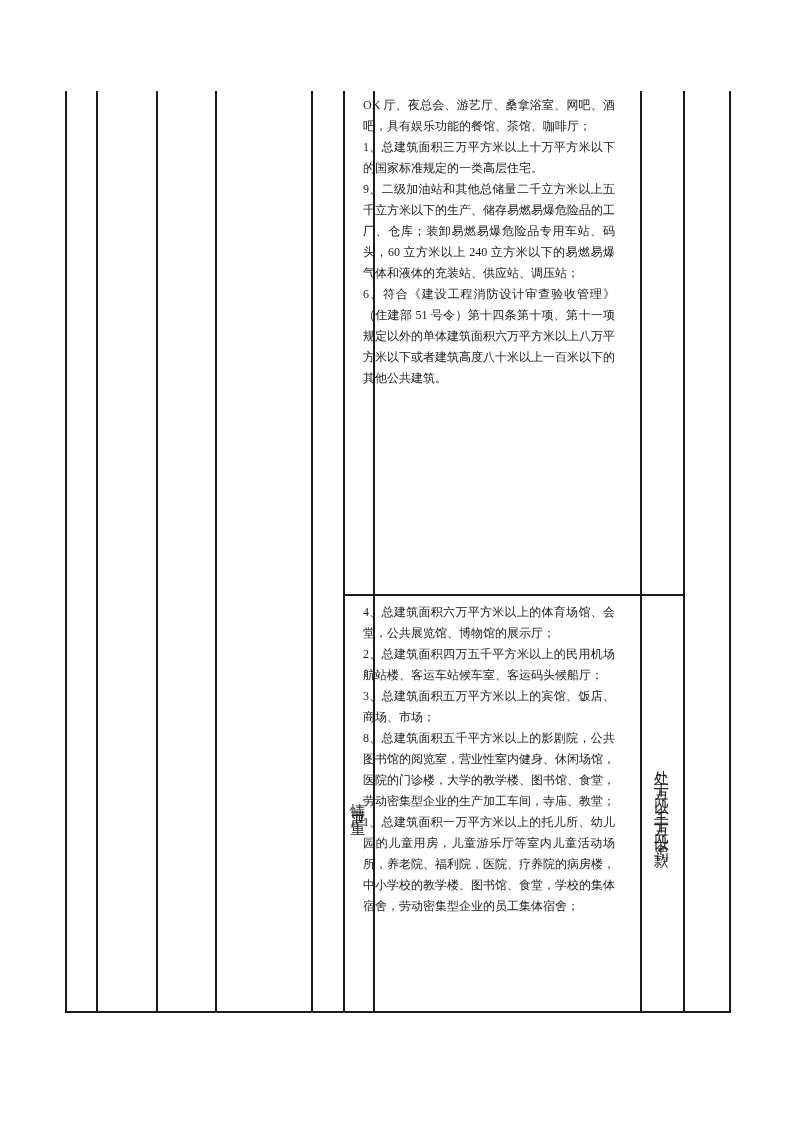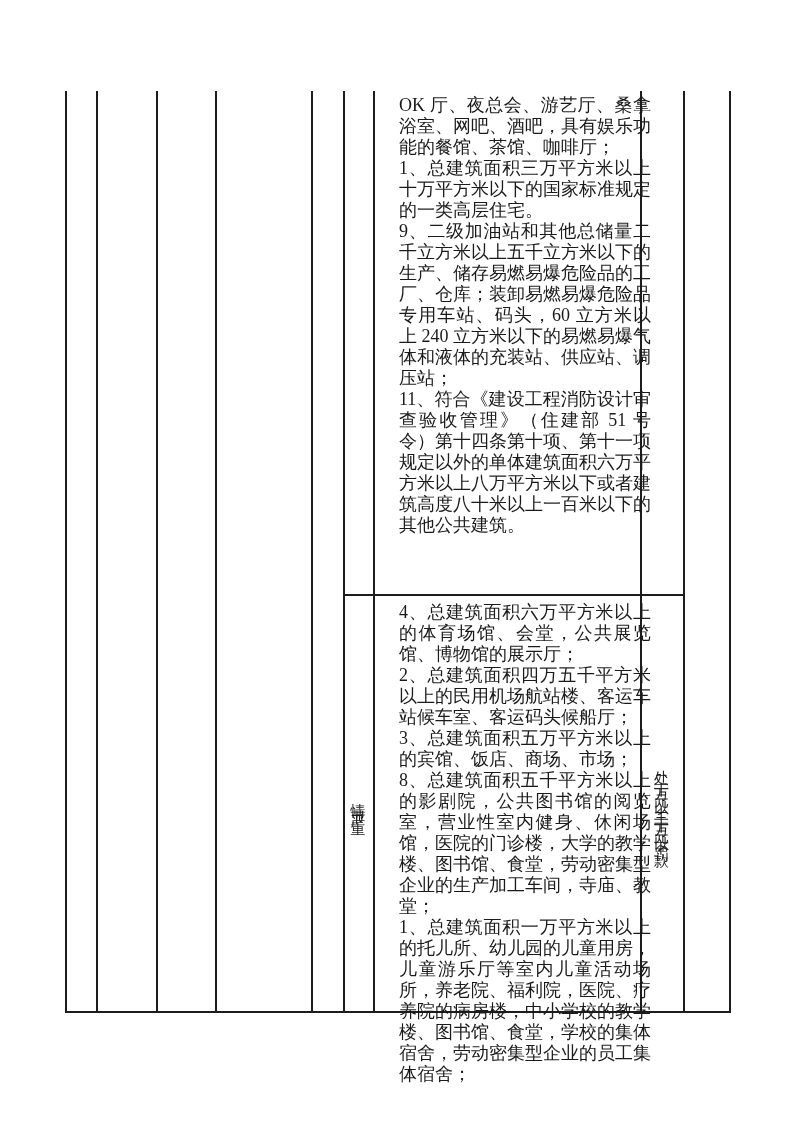--- a/index.html
+++ b/index.html
@@ -28,23 +28,23 @@
     position: absolute;
     height: 2px;
     background: #1c1c1c;
   }
   .hline.divider { top: 594px; left: 343px; width: 342px; }
   .hline.bottom  { top: 1011px; left: 65px;  width: 666px; }
 
   
   .cell-text {
     position: absolute;
-    left: 399px;
+    left: 363px;
     width: 252px;
-    font-size: 18px;
+    font-size: 12px;
     line-height: 21px;
     text-align: justify;
     text-justify: inter-character;
   }
   .cell-text.top { top: 95px; }
   .cell-text.bottom { top: 602px; }
   .para { margin: 0; padding: 0; }
 
   
   .vcell {
@@ -82,21 +82,21 @@
   <div class="vline" style="left:683px"></div>
   <div class="vline" style="left:729px"></div>
 
   <div class="hline divider"></div>
   <div class="hline bottom"></div>
 
   <div class="cell-text top">
       <p class="para">OK 厅、夜总会、游艺厅、桑拿浴室、网吧、酒吧，具有娱乐功能的餐馆、茶馆、咖啡厅；</p>
       <p class="para">1、总建筑面积三万平方米以上十万平方米以下的国家标准规定的一类高层住宅。</p>
       <p class="para">9、二级加油站和其他总储量二千立方米以上五千立方米以下的生产、储存易燃易爆危险品的工厂、仓库；装卸易燃易爆危险品专用车站、码头，60 立方米以上 240 立方米以下的易燃易爆气体和液体的充装站、供应站、调压站；</p>
-      <p class="para">11、符合《建设工程消防设计审查验收管理》（住建部 51 号令）第十四条第十项、第十一项规定以外的单体建筑面积六万平方米以上八万平方米以下或者建筑高度八十米以上一百米以下的其他公共建筑。</p>
+      <p class="para">6、符合《建设工程消防设计审查验收管理》（住建部 51 号令）第十四条第十项、第十一项规定以外的单体建筑面积六万平方米以上八万平方米以下或者建筑高度八十米以上一百米以下的其他公共建筑。</p>
     </div>
 
   <div class="vcell severity">
     <span class="vtext">情节严重</span>
   </div>
 
   <div class="cell-text bottom">
       <p class="para">4、总建筑面积六万平方米以上的体育场馆、会堂，公共展览馆、博物馆的展示厅；</p>
       <p class="para">2、总建筑面积四万五千平方米以上的民用机场航站楼、客运车站候车室、客运码头候船厅；</p>
       <p class="para">3、总建筑面积五万平方米以上的宾馆、饭店、商场、市场；</p>

